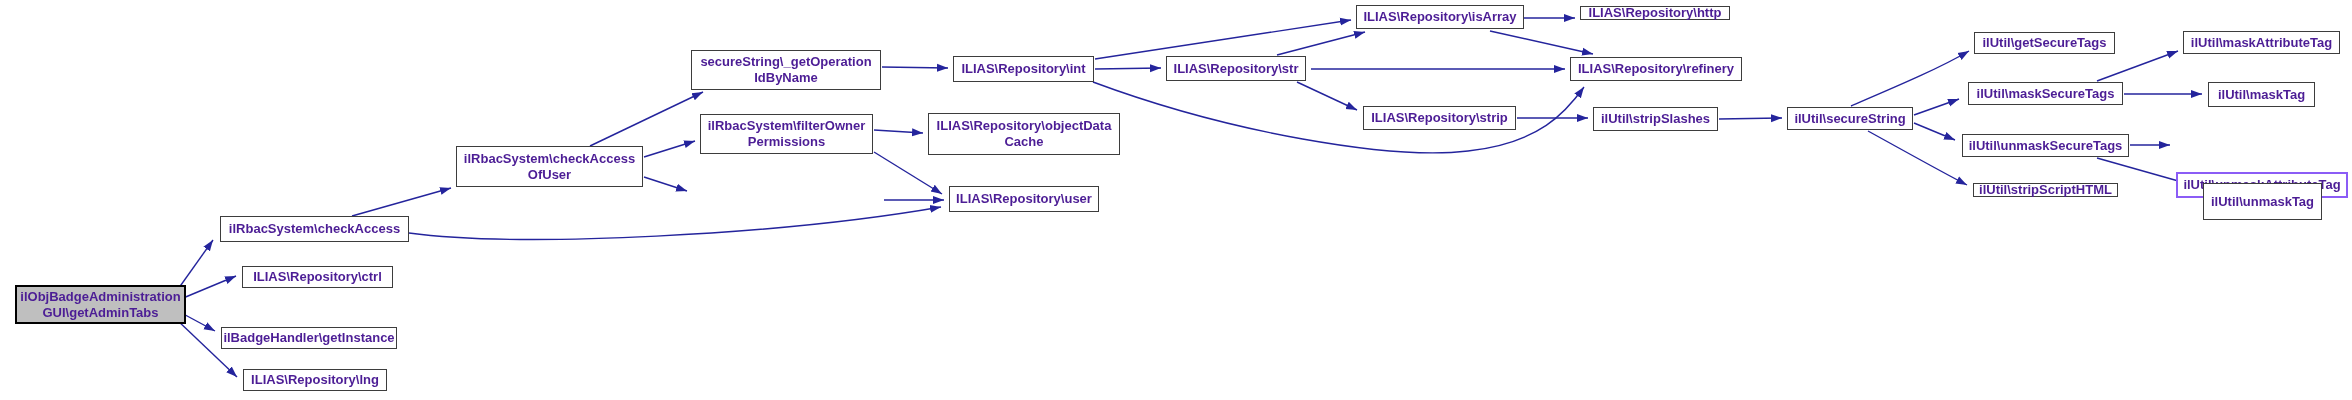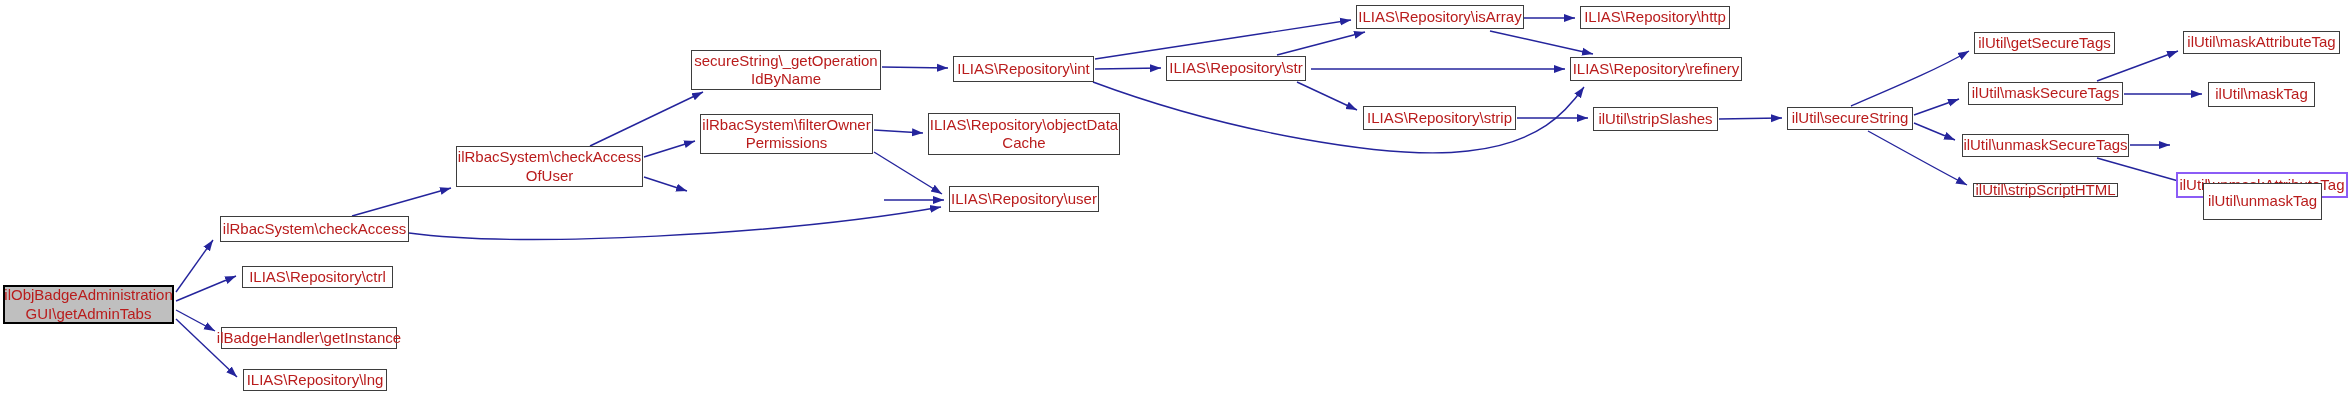--- a/index.html
+++ b/index.html
@@ -9,33 +9,35 @@
     background:#ffffff;
     font-family:"Liberation Sans","DejaVu Sans",sans-serif;
     overflow:hidden;
   }
   svg.edges{position:absolute;left:0;top:0;z-index:1;}
   .node{
     position:absolute;
     box-sizing:border-box;
     border:1px solid #3d3d3d;
     background:#ffffff;
-    color:#b91c1c;
-    font-size:15px;
+    color:#4c1d95;
+    font-size:13px;
     line-height:1.22;
     display:flex;
     align-items:center;
     justify-content:center;
     text-align:center;
     white-space:pre-line;
     z-index:2;
+    font-weight:bold;
   }
   .node.main{
     background:#bfbfbf;
     border:2px solid #000000;
+    margin-left:12px;
   }
   .node.truncated{
     border:2px solid #8b5cf6;
     margin-top:40px;
   }
 </style>
 </head>
 <body>
 
 <div class="canvas">
@@ -92,21 +94,21 @@
   <div class="node" style="left:691px;top:50px;width:190px;height:40px">secureString\_getOperation
 IdByName</div>
   <div class="node" style="left:700px;top:114px;width:173px;height:40px">ilRbacSystem\filterOwner
 Permissions</div>
   <div class="node" style="left:953px;top:56px;width:141px;height:26px">ILIAS\Repository\int</div>
   <div class="node" style="left:928px;top:113px;width:192px;height:42px">ILIAS\Repository\objectData
 Cache</div>
   <div class="node" style="left:949px;top:186px;width:150px;height:26px">ILIAS\Repository\user</div>
   <div class="node" style="left:1166px;top:56px;width:140px;height:25px">ILIAS\Repository\str</div>
   <div class="node" style="left:1356px;top:5px;width:168px;height:24px">ILIAS\Repository\isArray</div>
-  <div class="node" style="left:1580px;top:6px;width:150px;height:23px">ILIAS\Repository\http</div>
+  <div class="node" style="left:1580px;top:6px;width:150px;height:14px">ILIAS\Repository\http</div>
   <div class="node" style="left:1570px;top:57px;width:172px;height:24px">ILIAS\Repository\refinery</div>
   <div class="node" style="left:1363px;top:106px;width:153px;height:24px">ILIAS\Repository\strip</div>
   <div class="node" style="left:1593px;top:107px;width:125px;height:24px">ilUtil\stripSlashes</div>
   <div class="node" style="left:1787px;top:107px;width:126px;height:23px">ilUtil\secureString</div>
   <div class="node" style="left:1974px;top:32px;width:141px;height:22px">ilUtil\getSecureTags</div>
   <div class="node" style="left:1968px;top:82px;width:155px;height:23px">ilUtil\maskSecureTags</div>
   <div class="node" style="left:1962px;top:134px;width:167px;height:23px">ilUtil\unmaskSecureTags</div>
   <div class="node" style="left:1973px;top:183px;width:145px;height:14px">ilUtil\stripScriptHTML</div>
   <div class="node" style="left:2183px;top:31px;width:157px;height:23px">ilUtil\maskAttributeTag</div>
   <div class="node" style="left:2208px;top:82px;width:107px;height:25px">ilUtil\maskTag</div>

